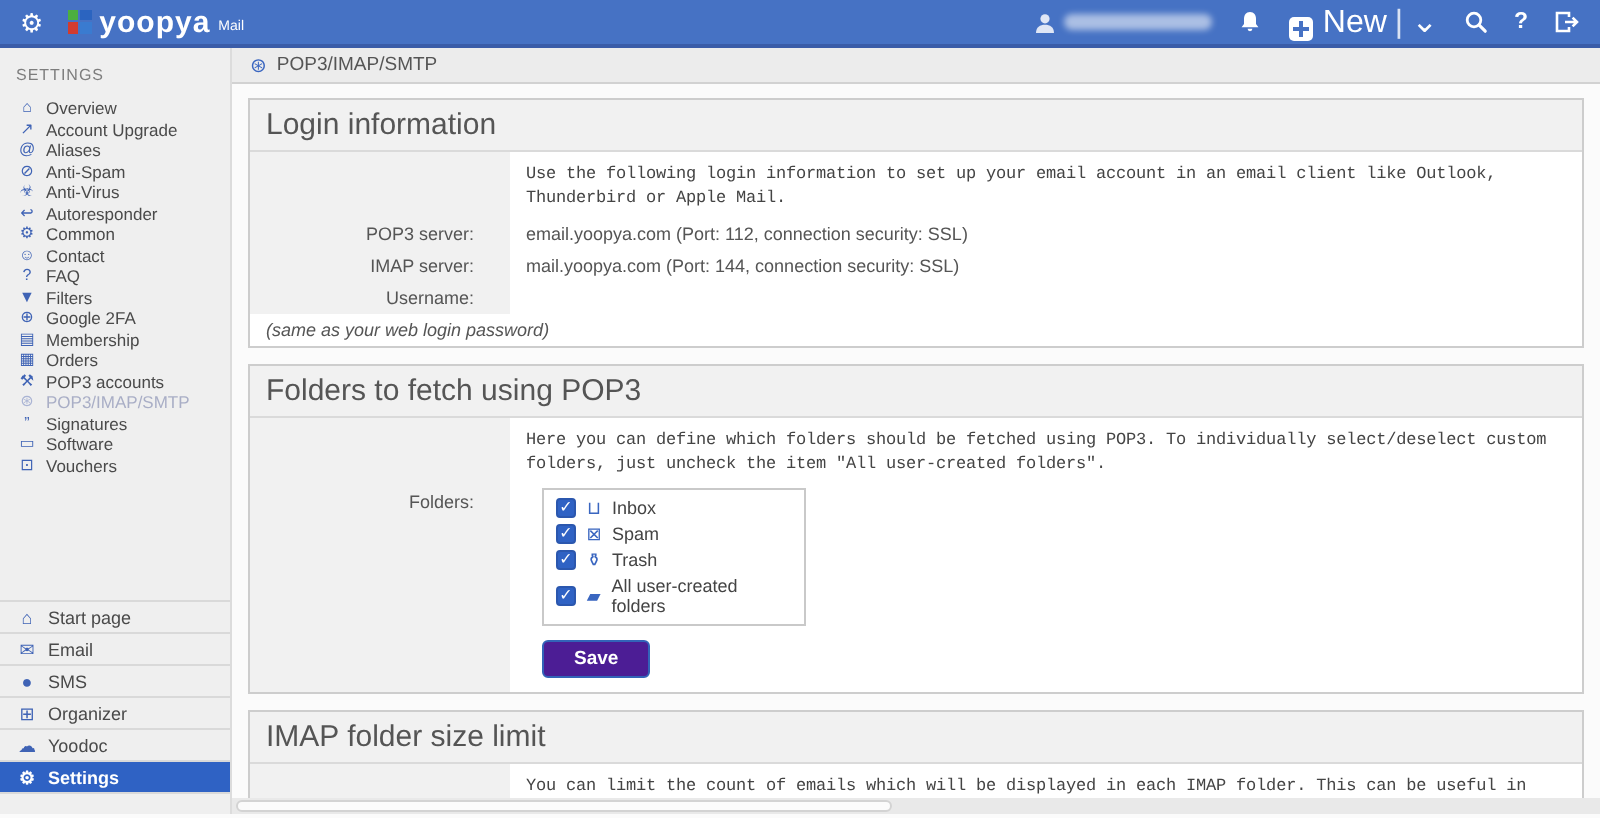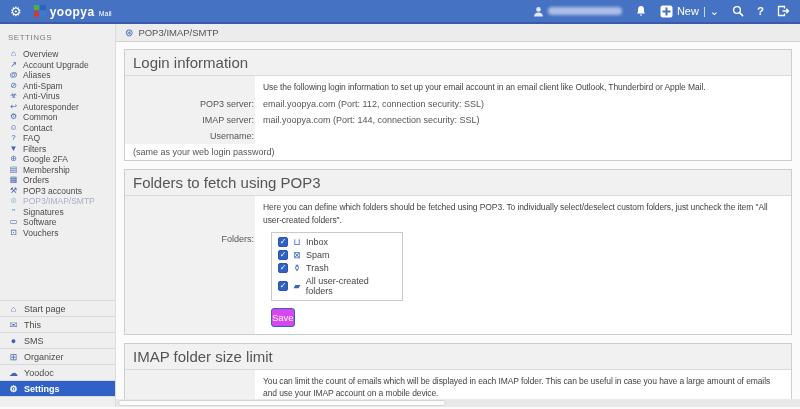--- a/index.html
+++ b/index.html
@@ -8,27 +8,27 @@
 
   
   .topbar { height:24px; background:#4672c4; border-bottom:2px solid #3a5ca8;
     display:flex; align-items:center; padding:0 10px; color:#fff; }
   .gear-left { font-size:13px; line-height:1; color:#fff; cursor:pointer; }
   .brand { display:flex; align-items:flex-end; margin-left:12px; gap:4px; }
   .logomark { width:12px; height:12px; display:grid; grid-template-columns:1fr 1fr;
     grid-template-rows:1fr 1fr; gap:1px; margin-bottom:1px; }
   .logomark i { display:block; }
   .lm1{background:#4caf3e;} .lm2{background:#2b64c0;} .lm3{background:#d23b2f;} .lm4{background:#3a7bd0;}
-  .brand-name { font-size:12px; font-weight:bold; letter-spacing:.5px; line-height:12px; }
+  .brand-name { font-size:15px; font-weight:bold; letter-spacing:.5px; line-height:12px; }
   .brand-suffix { font-size:7px; position:relative; top:-1px; }
   .top-right { margin-left:auto; display:flex; align-items:center; gap:13px; }
   .userchip { display:flex; align-items:center; gap:4px; cursor:pointer; }
   .redact-top { width:74px; height:8px; border-radius:4px; background:rgba(255,255,255,.55);
     filter:blur(1.5px); }
-  .newbtn { display:flex; align-items:flex-start; gap:4px; font-size:11px; cursor:pointer; }
+  .newbtn { display:flex; align-items:flex-end; gap:4px; font-size:16px; cursor:pointer; }
   .newbtn .sep { opacity:.8; }
   .helpq { font-size:11.5px; font-weight:bold; cursor:pointer; }
   .tico { display:block; cursor:pointer; }
 
   
   .layout { display:flex; height:383px;border-radius:22px; }
 
   
   .sidebar { width:116px; flex:0 0 116px; background:#efefef;
     border-right:1px solid #dcdcdc; display:flex; flex-direction:column; }
@@ -56,39 +56,39 @@
   .ph-icon { color:#3a66c0; font-size:10px; }
   .content { flex:1; padding:7px 8px 10px; display:flex; flex-direction:column; gap:8px;
     overflow:hidden; }
   .section { border:1px solid #cdcdcd; background:#fff; }
   .sec-title { background:#f1f1f1; border-bottom:1px solid #dadada; padding:4px 8px;
     font-size:15px; color:#555; }
   .row { display:flex; align-items:center; min-height:16px; }
   .row.top { align-items:center; }
   .lbl { flex:0 0 130px; align-self:stretch; background:#f1f1f1; color:#555;
     font-size:9px; display:flex; align-items:center; justify-content:flex-end;
-    padding-right:1px; }
+    padding-right:18px; }
   .row.top .lbl { align-items:flex-start; padding-top:5px; }
   .val { flex:1; padding-left:8px; font-size:9px; color:#555; }
   .intro .val { padding:5px 10px 3px 8px; font-size:8.5px; color:#444;
-    letter-spacing:-0.1px; line-height:1.45; }
-  .italic { }
+    letter-spacing:-0.1px; line-height:1.45;font-family:Liberation Mono, monospace; }
+  .italic { font-style:italic; }
   .redact-val { width:86px; height:9px; border-radius:2px; background:#bdbdbd;
     filter:blur(1.5px); }
 
   .listbox { width:132px; border:1px solid #c9c9c9; background:#fff;
     margin:3px 0 2px 8px; padding:4px 6px; display:flex; flex-direction:column; gap:3px; }
   .fitem { display:flex; align-items:center; gap:4px; font-size:9px; color:#444; }
   .cb { flex:0 0 10px; width:10px; height:10px; background:#2f62c4; border:1px solid #2b57ae;
     border-radius:2px; color:#fff; font-size:8px; line-height:8px; text-align:center;
     cursor:pointer; }
   .ficon { color:#3a66c0; font-size:9px; width:10px; text-align:center; }
-  .savebtn { display:inline-block; background:#d946ef; color:#fff; border:1px solid #3363b8;
-    border-radius:3px; font-size:9.5px; padding:3px 0; margin:5px 0 7px 8px; cursor:pointer;
-    font-family:"Liberation Sans", sans-serif; }
+  .savebtn { display:inline-block; background:#4c1d95; color:#fff; border:1px solid #3363b8;
+    border-radius:3px; font-size:9.5px; padding:3px 15px; margin:5px 0 7px 8px; cursor:pointer;
+    font-family:"Liberation Sans", sans-serif;font-weight:bold; }
   .selectbox { display:inline-flex; align-items:center; gap:14px; background:#f4f4f4;
     border:1px solid #c6c6c6; border-radius:2px; padding:3px 7px; font-size:9px; color:#444;
     margin:3px 0 0 8px; cursor:pointer; }
 
   .hscroll { position:absolute; left:0; right:0; bottom:0; height:8px; background:#e9e9e9; }
   .hthumb { position:absolute; left:2px; top:1px; width:48%; height:6px; background:#fbfbfb;
     border:1px solid #d3d3d3; border-radius:3px; cursor:pointer; }
 </style>
 </head>
 <body>
@@ -217,21 +217,21 @@
           <span>Vouchers</span>
         </li>
     </ul>
     <div class="apps">
       <div class="app-item">
           <span class="ic">⌂</span>
           <span>Start page</span>
         </div>
       <div class="app-item">
           <span class="ic">✉</span>
-          <span>This</span>
+          <span>Email</span>
         </div>
       <div class="app-item">
           <span class="ic">●</span>
           <span>SMS</span>
         </div>
       <div class="app-item">
           <span class="ic">⊞</span>
           <span>Organizer</span>
         </div>
       <div class="app-item">

